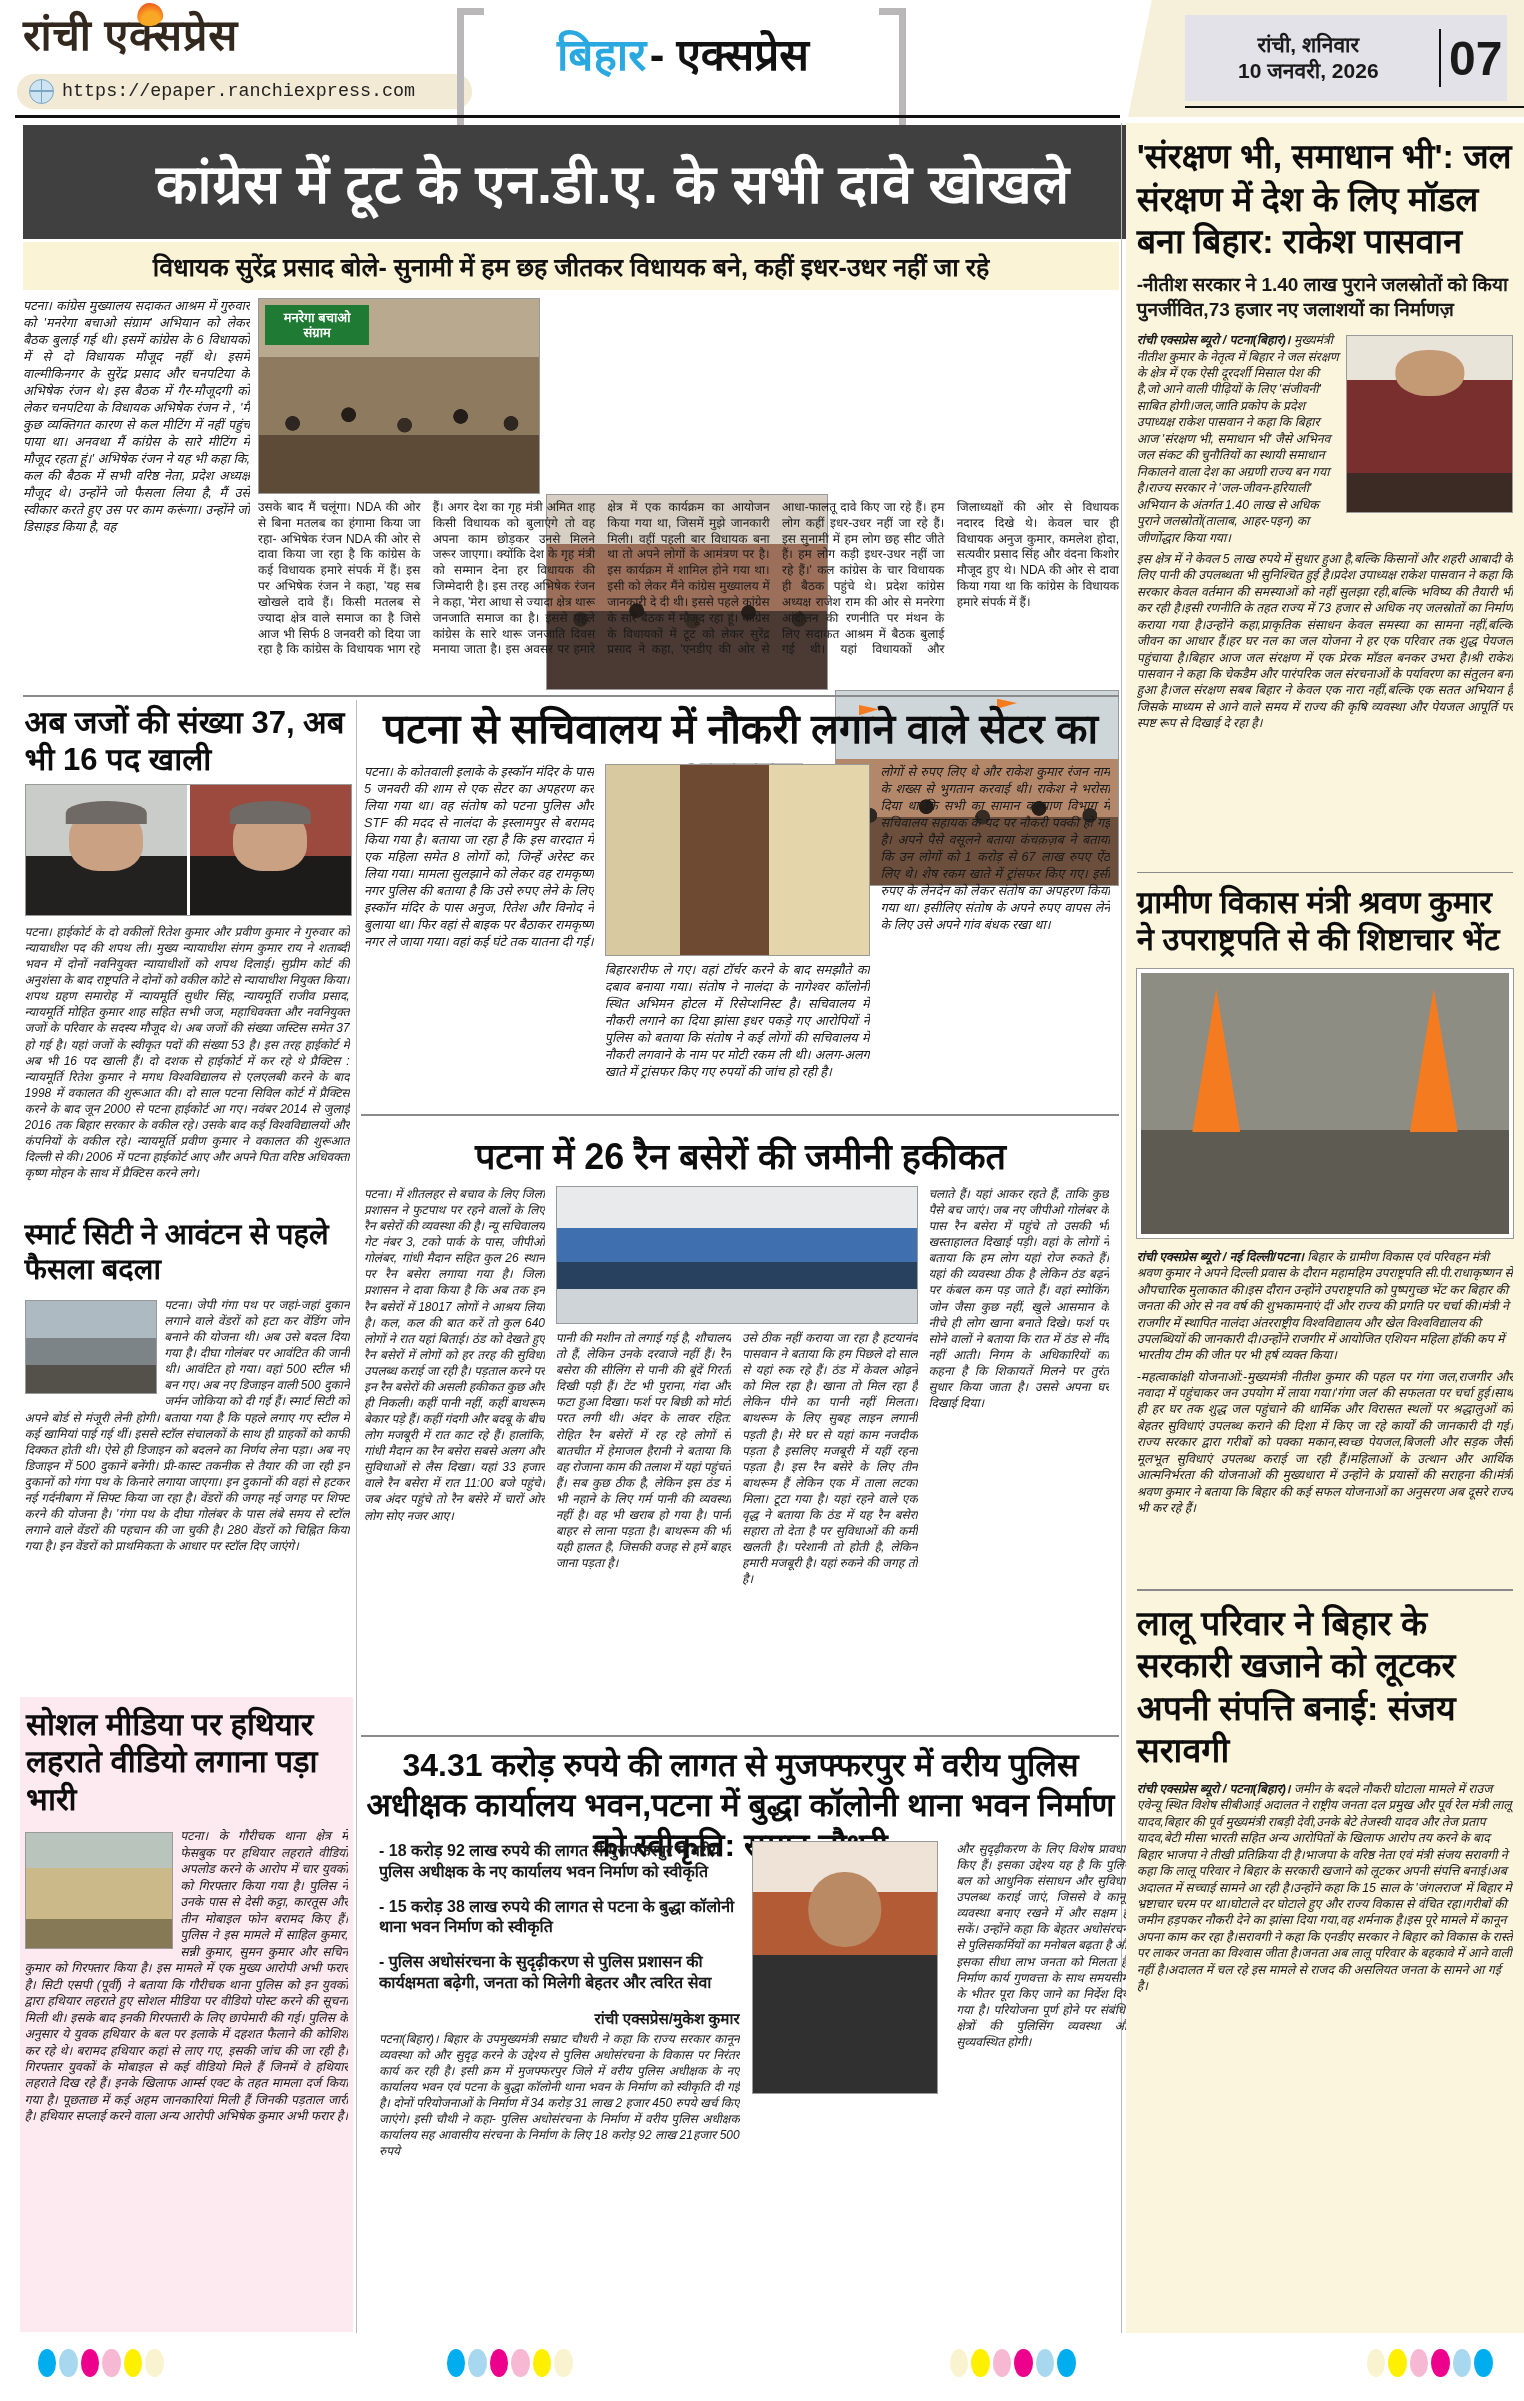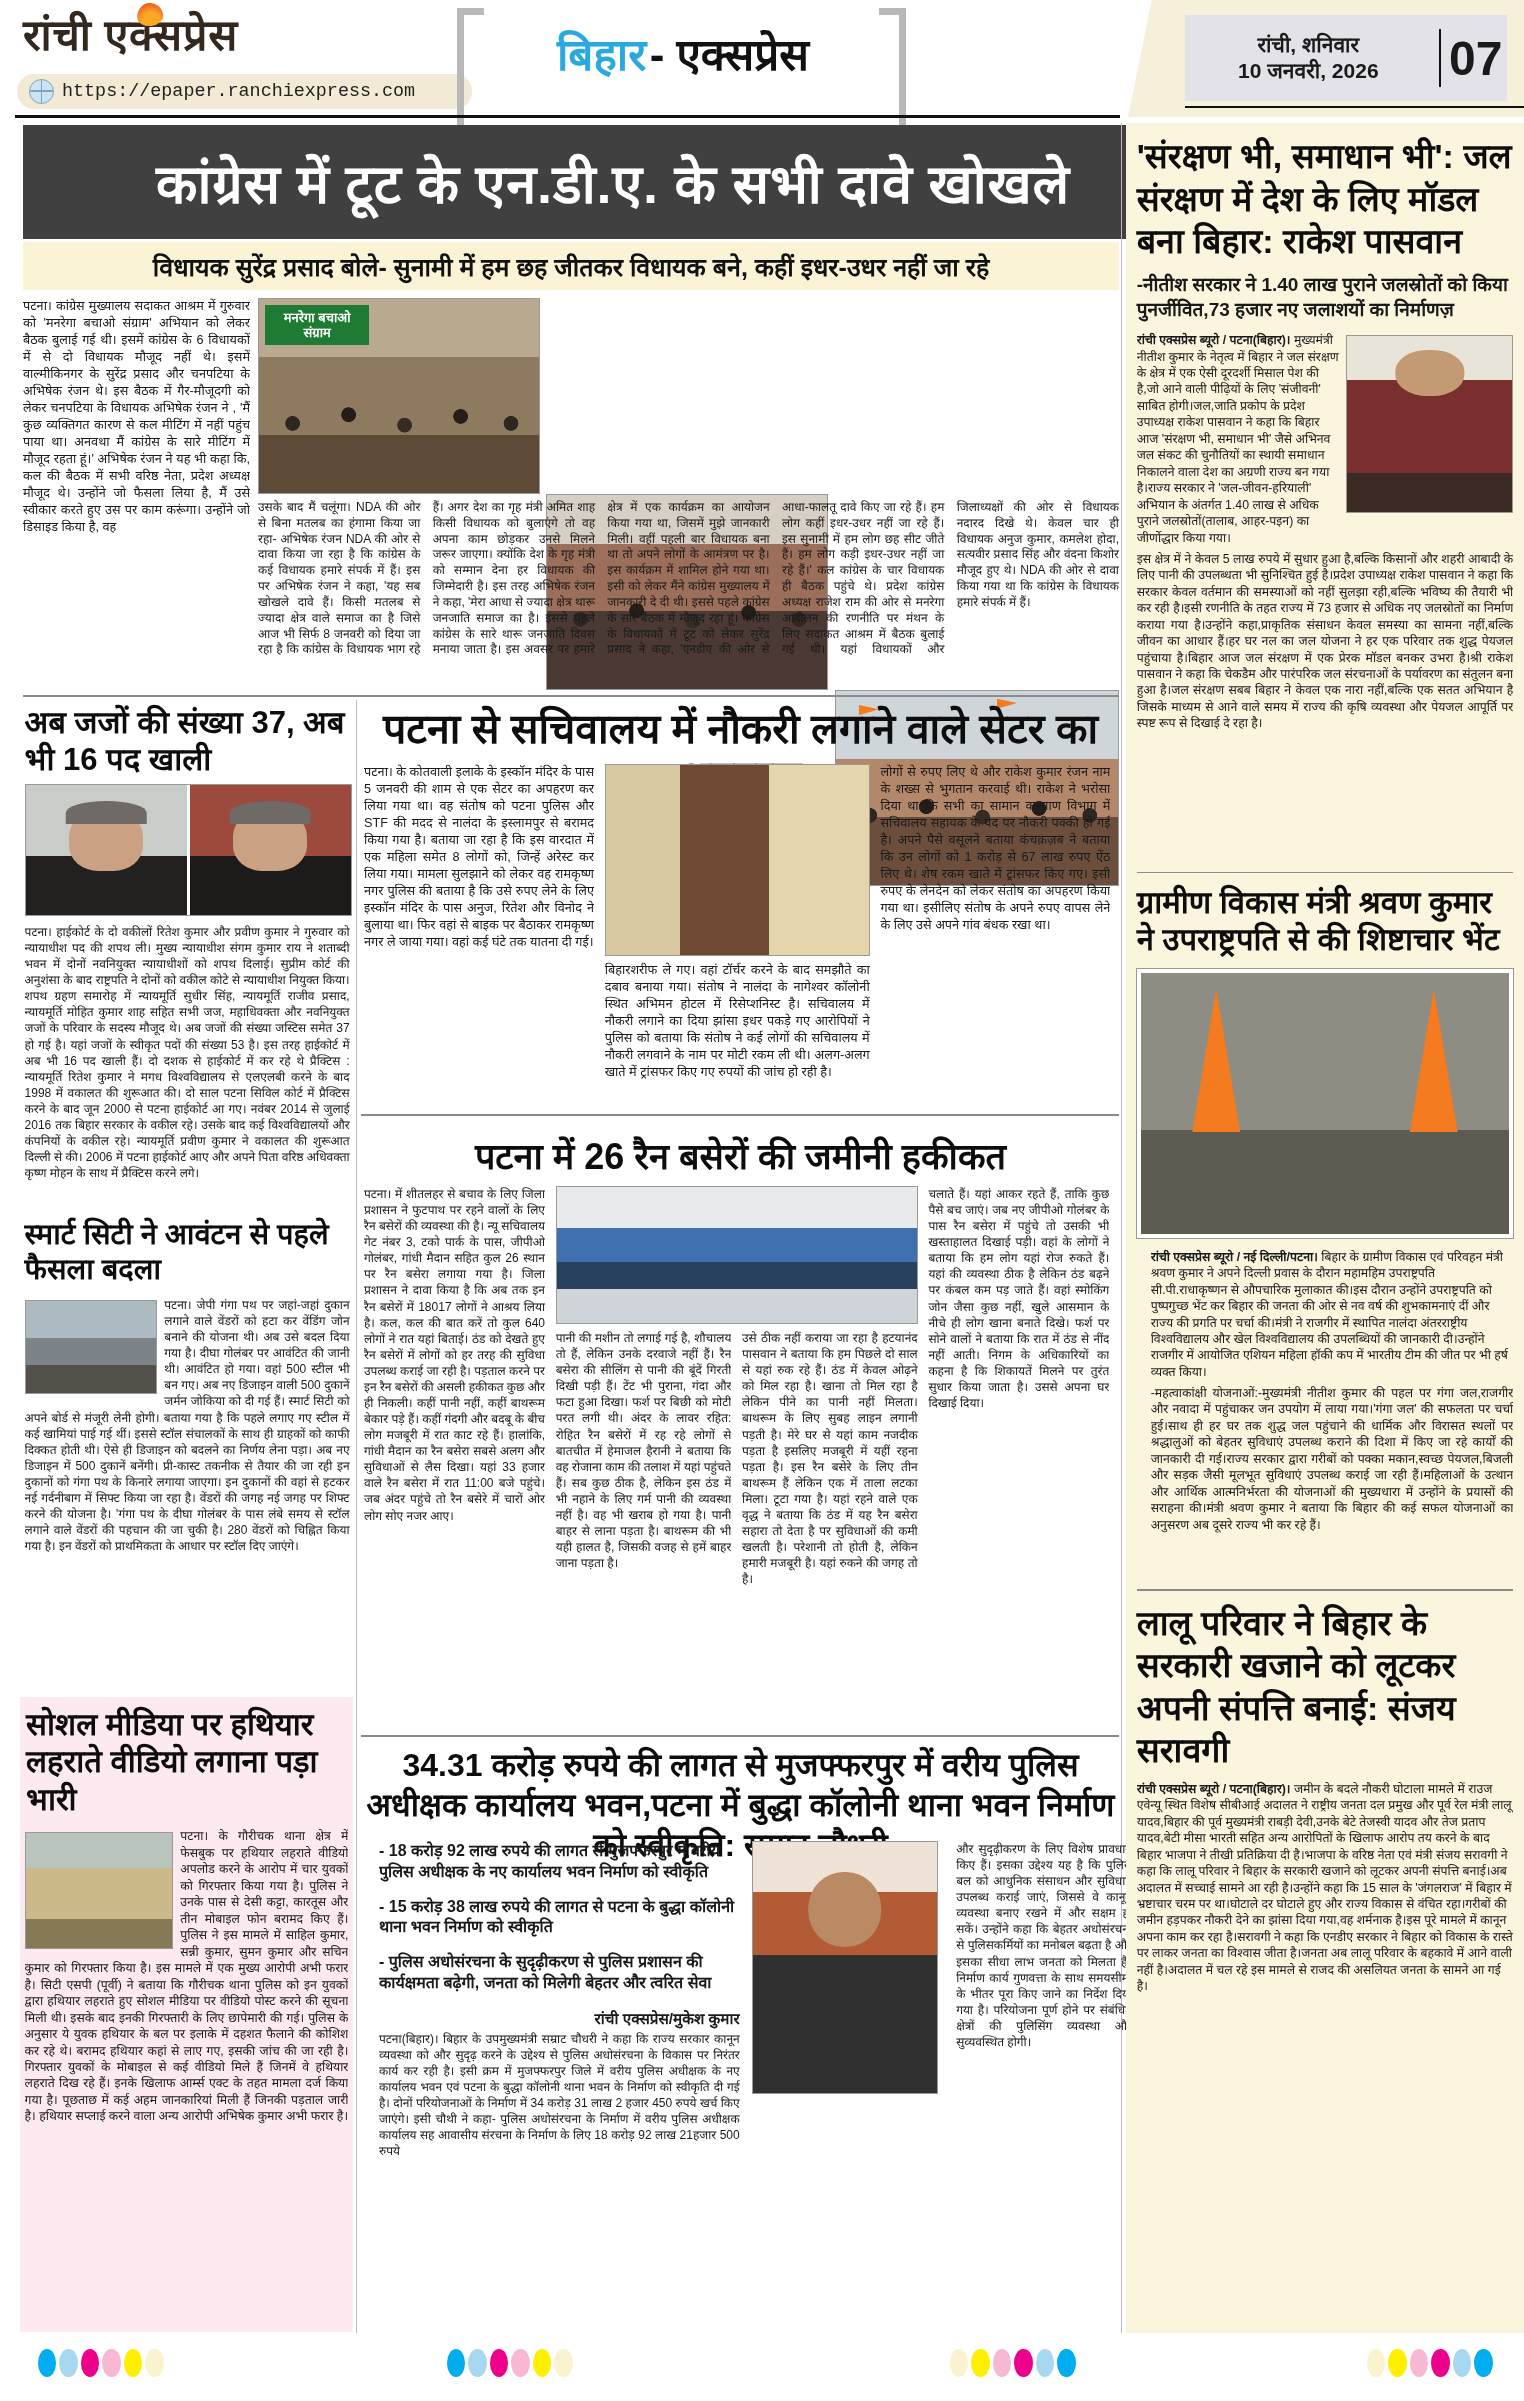--- a/index.html
+++ b/index.html
@@ -23,21 +23,21 @@
   .date-band{background:#f6efda;clip-path:polygon(6% 0,100% 0,100% 100%,0 100%);}
   .date-box{background:#e2e2e8;display:flex;align-items:center;}
   .date-lines{flex:1;text-align:center;font-weight:700;font-size:21px;line-height:1.25;padding-right:7.7px;}
   .page-num{font-size:48px;font-weight:800;border-left:2.3px solid #111;padding:1.5px 4.6px 1.5px 7.7px;}
   .black-rule{background:#111;height:3.1px;}
   
   .red-banner{background:#404040;color:#fff;display:flex;align-items:center;justify-content:center;
               font-size:54px;font-weight:800;letter-spacing:0.8px;padding-left:42px;}
   .lead-sub{background:#fbf3d6;display:flex;align-items:center;justify-content:center;
             font-size:25px;font-weight:800;color:#111;}
-  .body-txt{font-size:12.7px;line-height:1.34;}
+  .body-txt{font-size:12.7px;line-height:1.34;font-style:italic;}
   .photo{border:0.8px solid #999;box-sizing:border-box;position:relative;overflow:hidden;}
   .ph-a{background:linear-gradient(180deg,#b9a98e 0 30%,#8e7a5f 30% 70%,#5d4b38 70% 100%);}
   .ph-b{background:linear-gradient(180deg,#d8cfc4 0 25%,#9c6f5a 25% 60%,#4a3a33 60% 100%);}
   .ph-c{background:linear-gradient(180deg,#cfd6da 0 35%,#b3876a 35% 65%,#6b4f3c 65% 100%);}
   .crowd:before{content:"";position:absolute;left:0;right:0;bottom:0;height:45%;
      background:radial-gradient(circle at 12% 20%,#2e2620 0 7px,transparent 7.7px),
      radial-gradient(circle at 32% 10%,#241d18 0 7px,transparent 7.7px),
      radial-gradient(circle at 52% 22%,#362c24 0 7px,transparent 7.7px),
      radial-gradient(circle at 72% 12%,#241d18 0 7px,transparent 7.7px),
      radial-gradient(circle at 90% 20%,#2e2620 0 7px,transparent 7.7px);}
@@ -209,21 +209,21 @@
     <div class="float-ph paswan" style="width:165px;height:176px;"></div>
     <span class="byline body-txt" style="font-size:12.3px;">रांची एक्सप्रेस ब्यूरो / पटना(बिहार)।</span>
     <span class="body-txt just" style="font-size:12.3px;">मुख्यमंत्री नीतीश कुमार के नेतृत्व में बिहार ने जल संरक्षण के क्षेत्र में एक ऐसी दूरदर्शी मिसाल पेश की है,जो आने वाली पीढ़ियों के लिए 'संजीवनी' साबित होगी।जल,जाति प्रकोप के प्रदेश उपाध्यक्ष राकेश पासवान ने कहा कि बिहार आज 'संरक्षण भी, समाधान भी' जैसे अभिनव जल संकट की चुनौतियों का स्थायी समाधान निकालने वाला देश का अग्रणी राज्य बन गया है।राज्य सरकार ने 'जल-जीवन-हरियाली' अभियान के अंतर्गत 1.40 लाख से अधिक पुराने जलस्रोतों(तालाब, आहर-पइन) का जीर्णोद्धार किया गया।</span>
     <div class="body-txt just" style="font-size:12.3px;margin-top:4.6px;">इस क्षेत्र में ने केवल 5 लाख रुपये में सुधार हुआ है,बल्कि किसानों और शहरी आबादी के लिए पानी की उपलब्धता भी सुनिश्चित हुई है।प्रदेश उपाध्यक्ष राकेश पासवान ने कहा कि सरकार केवल वर्तमान की समस्याओं को नहीं सुलझा रही,बल्कि भविष्य की तैयारी भी कर रही है।इसी रणनीति के तहत राज्य में 73 हजार से अधिक नए जलस्रोतों का निर्माण कराया गया है।उन्होंने कहा,प्राकृतिक संसाधन केवल समस्या का सामना नहीं,बल्कि जीवन का आधार हैं।हर घर नल का जल योजना ने हर एक परिवार तक शुद्ध पेयजल पहुंचाया है।बिहार आज जल संरक्षण में एक प्रेरक मॉडल बनकर उभरा है।श्री राकेश पासवान ने कहा कि चेकडैम और पारंपरिक जल संरचनाओं के पर्यावरण का संतुलन बना हुआ है।जल संरक्षण सबब बिहार ने केवल एक नारा नहीं,बल्कि एक सतत अभियान है जिसके माध्यम से आने वाले समय में राज्य की कृषि व्यवस्था और पेयजल आपूर्ति पर स्पष्ट रूप से दिखाई दे रहा है।</div>
   </div>
 
   <div class="h-rule" style="margin:10.7px 0;"></div>
 
   <div class="hl-40" style="font-size:31px;">ग्रामीण विकास मंत्री श्रवण कुमार ने उपराष्ट्रपति से की शिष्टाचार भेंट</div>
   <div class="photo handshake" style="width:100%;height:269px;margin:10.7px 0;background-clip:border-box;border:4.6px solid #fff;outline:0.8px solid #999;box-sizing:border-box;"></div>
-  <div style="overflow:hidden;height:330px;margin-left:14px;">
+  <div style="overflow:hidden;height:330px;">
     <span class="byline body-txt" style="font-size:12.3px;">रांची एक्सप्रेस ब्यूरो / नई दिल्ली/पटना।</span>
     <span class="body-txt just" style="font-size:12.3px;">बिहार के ग्रामीण विकास एवं परिवहन मंत्री श्रवण कुमार ने अपने दिल्ली प्रवास के दौरान महामहिम उपराष्ट्रपति सी.पी.राधाकृष्णन से औपचारिक मुलाकात की।इस दौरान उन्होंने उपराष्ट्रपति को पुष्पगुच्छ भेंट कर बिहार की जनता की ओर से नव वर्ष की शुभकामनाएं दीं और राज्य की प्रगति पर चर्चा की।मंत्री ने राजगीर में स्थापित नालंदा अंतरराष्ट्रीय विश्वविद्यालय और खेल विश्वविद्यालय की उपलब्धियों की जानकारी दी।उन्होंने राजगीर में आयोजित एशियन महिला हॉकी कप में भारतीय टीम की जीत पर भी हर्ष व्यक्त किया।</span>
     <div class="body-txt just" style="font-size:12.3px;margin-top:4.6px;">-महत्वाकांक्षी योजनाओं:-मुख्यमंत्री नीतीश कुमार की पहल पर गंगा जल,राजगीर और नवादा में पहुंचाकर जन उपयोग में लाया गया।'गंगा जल' की सफलता पर चर्चा हुई।साथ ही हर घर तक शुद्ध जल पहुंचाने की धार्मिक और विरासत स्थलों पर श्रद्धालुओं को बेहतर सुविधाएं उपलब्ध कराने की दिशा में किए जा रहे कार्यों की जानकारी दी गई।राज्य सरकार द्वारा गरीबों को पक्का मकान,स्वच्छ पेयजल,बिजली और सड़क जैसी मूलभूत सुविधाएं उपलब्ध कराई जा रही हैं।महिलाओं के उत्थान और आर्थिक आत्मनिर्भरता की योजनाओं की मुख्यधारा में उन्होंने के प्रयासों की सराहना की।मंत्री श्रवण कुमार ने बताया कि बिहार की कई सफल योजनाओं का अनुसरण अब दूसरे राज्य भी कर रहे हैं।</div>
   </div>
 
   <div class="h-rule" style="margin:10.7px 0;"></div>
 
   <div class="hl-44" style="font-size:34px;">लालू परिवार ने बिहार के सरकारी खजाने को लूटकर अपनी संपत्ति बनाई: संजय सरावगी</div>
   <div style="overflow:hidden;height:476px;margin-top:9.2px;">
     <span class="byline body-txt" style="font-size:12.3px;">रांची एक्सप्रेस ब्यूरो / पटना(बिहार)।</span>

